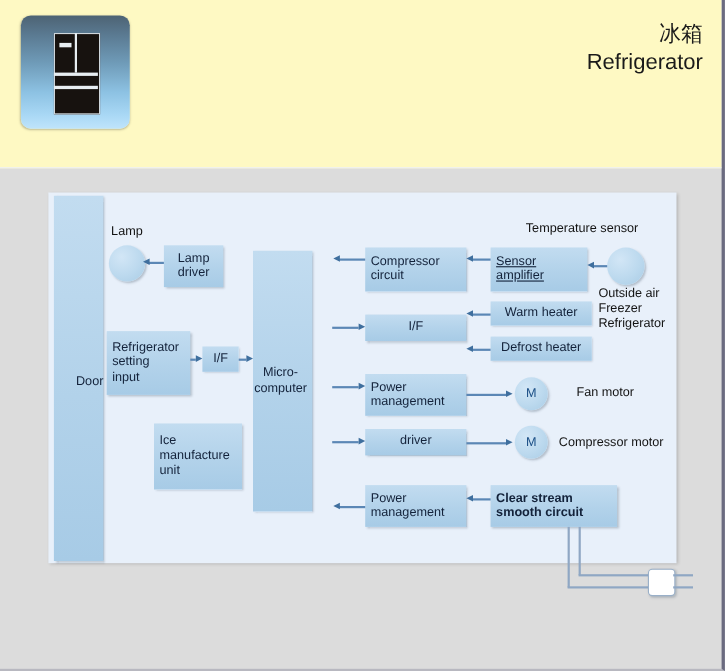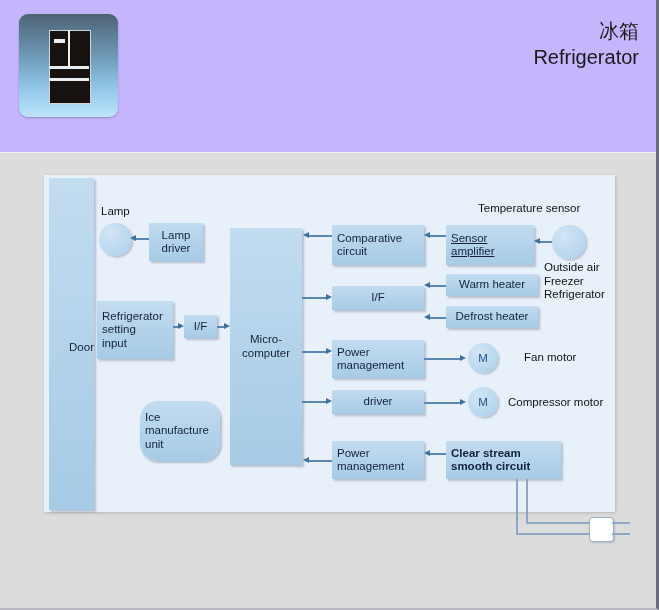--- a/index.html
+++ b/index.html
@@ -15,21 +15,21 @@
     position:absolute;left:0;top:0;width:659px;height:610px;
     box-sizing:border-box;
     border-right:3px solid #6b6b80;
     border-bottom:2px solid #b8b8c0;
     background:#dcdcdc;
     overflow:hidden;
   }
   
   #header{
     position:absolute;left:0;top:0;width:656px;height:152px;
-    background:#c4b5fd;
+    background:#fef9c3;
     border-bottom:1px solid #eef1f6;
   }
   #fridge-icon{
     position:absolute;left:19px;top:14px;width:99px;height:103px;
     border-radius:9px;
     background:linear-gradient(180deg,#4d6374 0%,#5b7b93 18%,#6f9bb8 42%,#8dc2e3 68%,#a9d8f5 88%,#bfe4fb 100%);
     box-shadow:0 1px 2px rgba(0,0,0,.25);
     overflow:hidden;
   }
   .fr-body{
@@ -137,33 +137,33 @@
     <div class="box center" style="left:140px;top:140px;width:33px;height:23px;">
       <span>I/F</span>
     </div>
 
     <div class="ln hl" style="left:129px;top:151px;width:5px;"></div>
     <div class="arw arw-r" style="left:134px;top:148px;"></div>
 
     <div class="ln hl" style="left:173px;top:151px;width:7px;"></div>
     <div class="arw arw-r" style="left:180px;top:148px;"></div>
 
-    <div class="box center" style="left:186px;top:53px;width:72px;height:237px;">
+    <div class="box center" style="left:186px;top:53px;width:54px;height:237px;justify-content:flex-end;">
       <span style="white-space:pre-line;">Micro-
 computer</span>
     </div>
 
-    <div class="box" style="left:96px;top:226px;width:80px;height:60px;border-radius:18px;">
+    <div class="box" style="left:96px;top:210px;width:80px;height:60px;">
       <span style="white-space:pre-line;">Ice
 manufacture
 unit</span>
     </div>
 
     <div class="box" style="left:288px;top:50px;width:92px;height:40px;">
-      <span style="white-space:pre-line;">Comparative
+      <span style="white-space:pre-line;">Compressor
 circuit</span>
     </div>
 
     <div class="ln hl" style="left:264px;top:60px;width:24px;"></div>
     <div class="arw arw-l" style="left:259px;top:57px;"></div>
 
     <div class="box" style="left:402px;top:50px;width:88px;height:40px;">
       <span style="white-space:pre-line;text-decoration:underline;">Sensor
 amplifier</span>
     </div>

